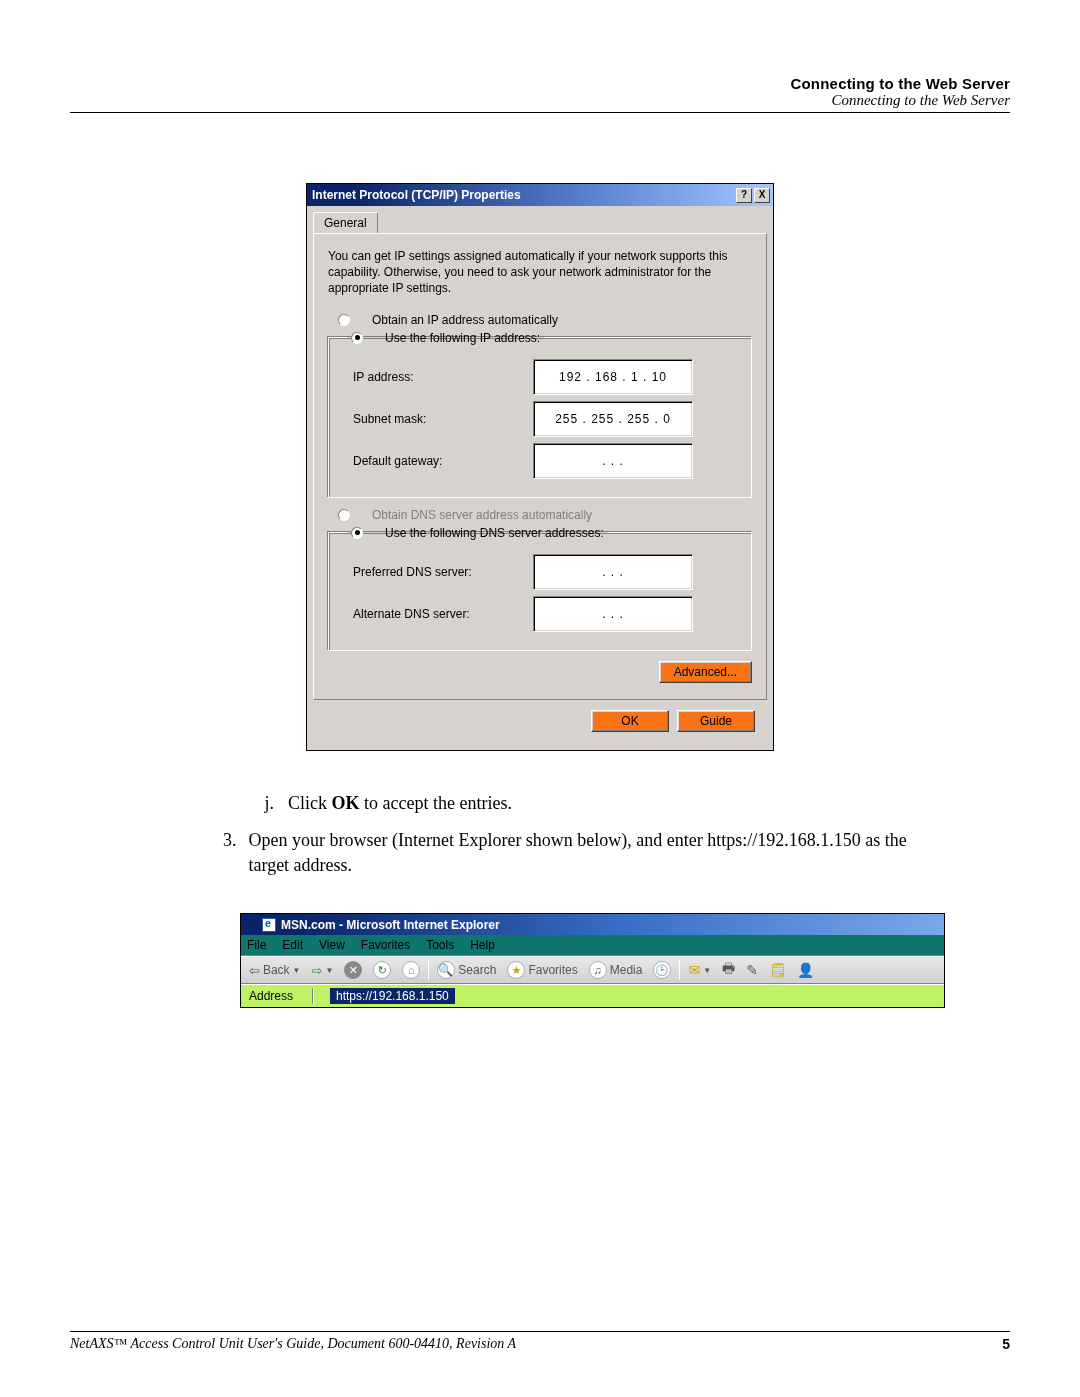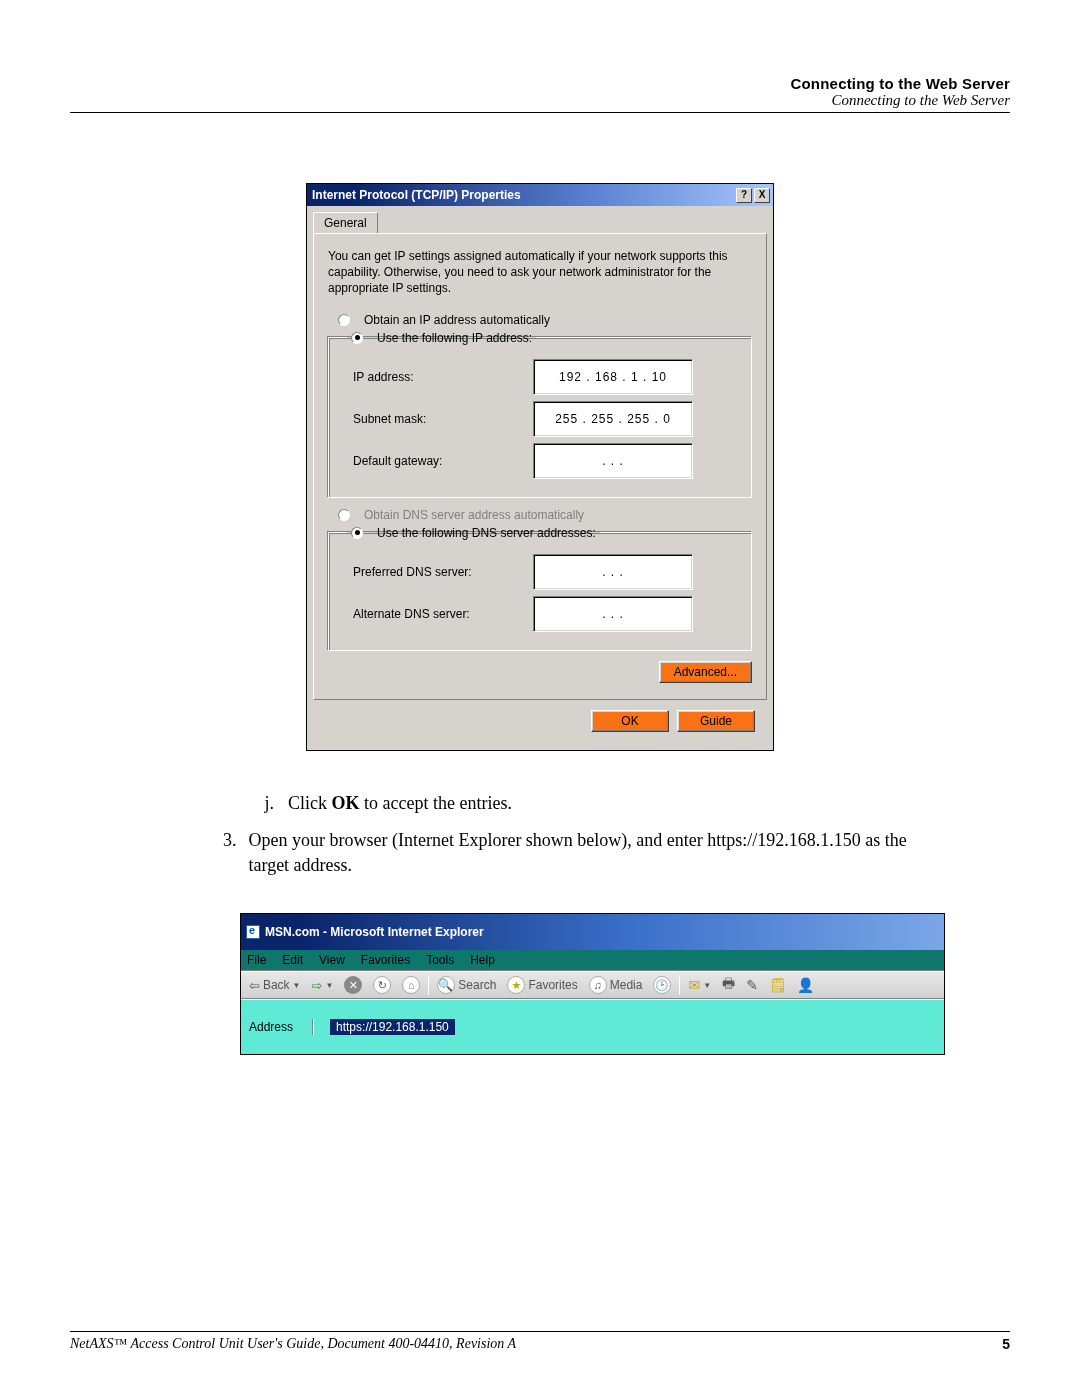--- a/index.html
+++ b/index.html
@@ -85,21 +85,21 @@
   .tab-panel {
     border-top:1px solid #fff;
     border-left:1px solid #fff;
     border-right:1px solid #808080;
     border-bottom:1px solid #808080;
     padding: 14px 14px 16px 14px;
     margin-top:-1px;
     background:#d6d3ce;
   }
   .desc { line-height: 1.35; margin-bottom: 16px; font-size:12px; }
-  .radio-row { display:flex; align-items:center; gap:14px; margin-left:10px; margin-bottom:4px; font-size:12px; }
+  .radio-row { display:flex; align-items:center; gap:22px; margin-left:10px; margin-bottom:4px; font-size:12px; }
   .radio {
     width:12px; height:12px; border-radius:50%;
     background:#fff;
     border-top:1px solid #808080; border-left:1px solid #808080;
     border-right:1px solid #fff; border-bottom:1px solid #fff;
     display:flex; align-items:center; justify-content:center;
   }
   .radio.selected::after {
     content:''; width:5px; height:5px; border-radius:50%; background:#000;
   }
@@ -152,25 +152,25 @@
 
   
   .ie-window {
     margin: 35px 65px 0 170px;
     border:1px solid #000;
     font-family: Tahoma, Arial, sans-serif;
     font-size:12px;
     background:#d6d3ce;
   }
   .ie-title {
-    height:36px;
+    height:21px;
     background: linear-gradient(to right, #0a246a 0%, #0a246a 8%, #3a6fc8 55%, #7ba7e8 100%);
     color:#fff; font-weight:bold;
     display:flex; align-items:center; gap:5px;
-    padding: 0 5px;
+    padding: 0 21px;
   }
   .ie-logo {
     width:14px; height:14px;
     background:#fff;
     display:inline-block;
     position:relative;
     border:1px solid #2a5faf;
   }
   .ie-logo::after{
     content:'e'; color:#0055c4; font-weight:bold; font-size:11px;
@@ -197,23 +197,23 @@
     padding: 2px 3px;
     color:#555;
   }
   .ie-toolbar .ticon {
     width:18px; height:18px; border-radius:50%;
     display:flex; align-items:center; justify-content:center;
     font-size:11px; color:#fff;
   }
   .ie-toolbar .sep { width:1px; height:20px; background:#808080; border-right:1px solid #fff; }
   .ie-addr {
-    background:#5eead4;
+    background:#bef264;
     border-top:1px solid #fff;
-    padding: 19px 5px;
+    padding: 3px 5px;
     display:flex; align-items:center; gap:16px;
     font-size:12px;
   }
   .ie-addr .addrlabel { padding: 0 3px; }
   .ie-addr .addrbox {
     background:#0a246a; color:#fff;
     padding: 1px 6px;
     font-size:12px;
   }
 
@@ -400,15 +400,15 @@
     <div class="ie-addr">
       <span class="addrlabel">Address</span>
       <span style="border-left:1px solid #808080;border-right:1px solid #fff;height:16px;"></span>
       <span class="addrbox">https://192.168.1.150</span>
     </div>
   </div>
 
 </div>
 
 <div class="page-footer">
-  <span class="fleft">NetAXS™ Access Control Unit User's Guide, Document 400-04410, Revision A</span>
+  <span class="fleft">NetAXS™ Access Control Unit User's Guide, Document 600-04410, Revision A</span>
   <span class="fright">5</span>
 </div>
 
 </body></html>

